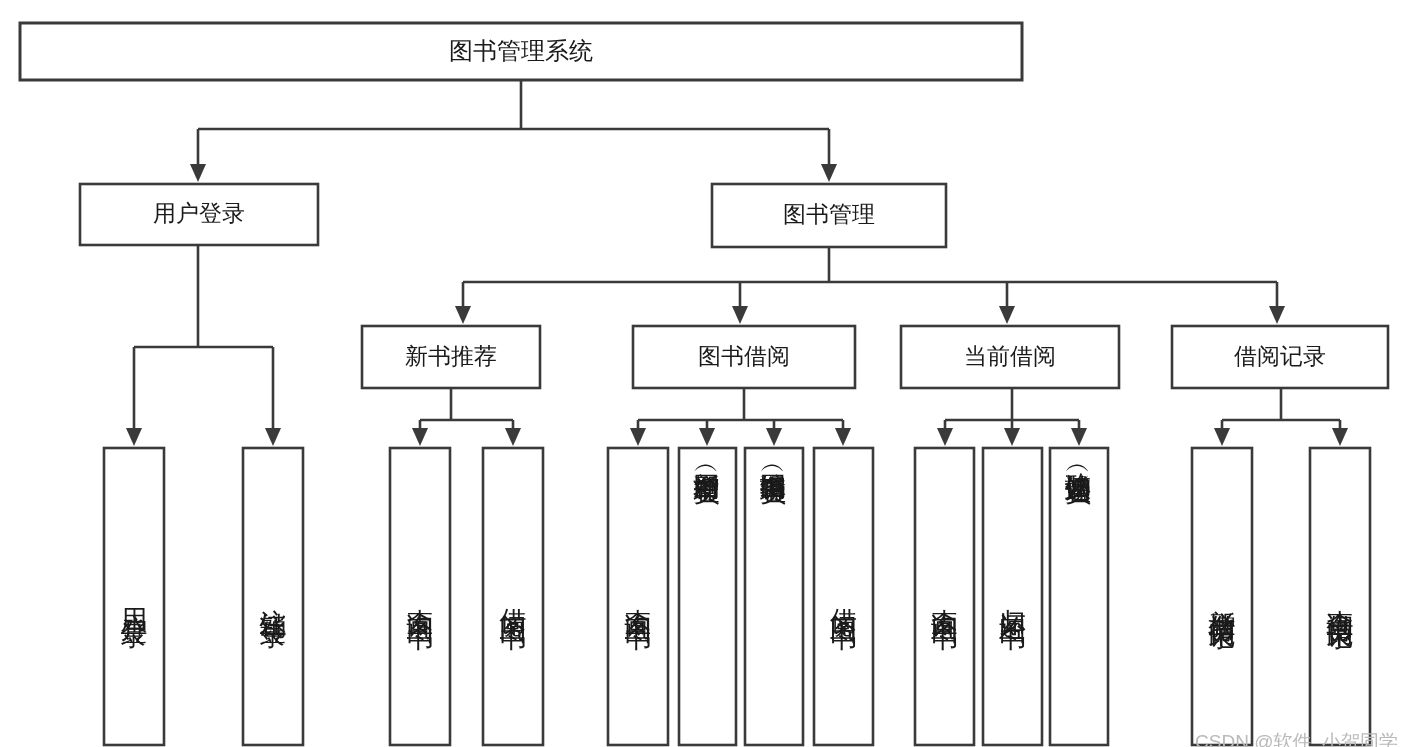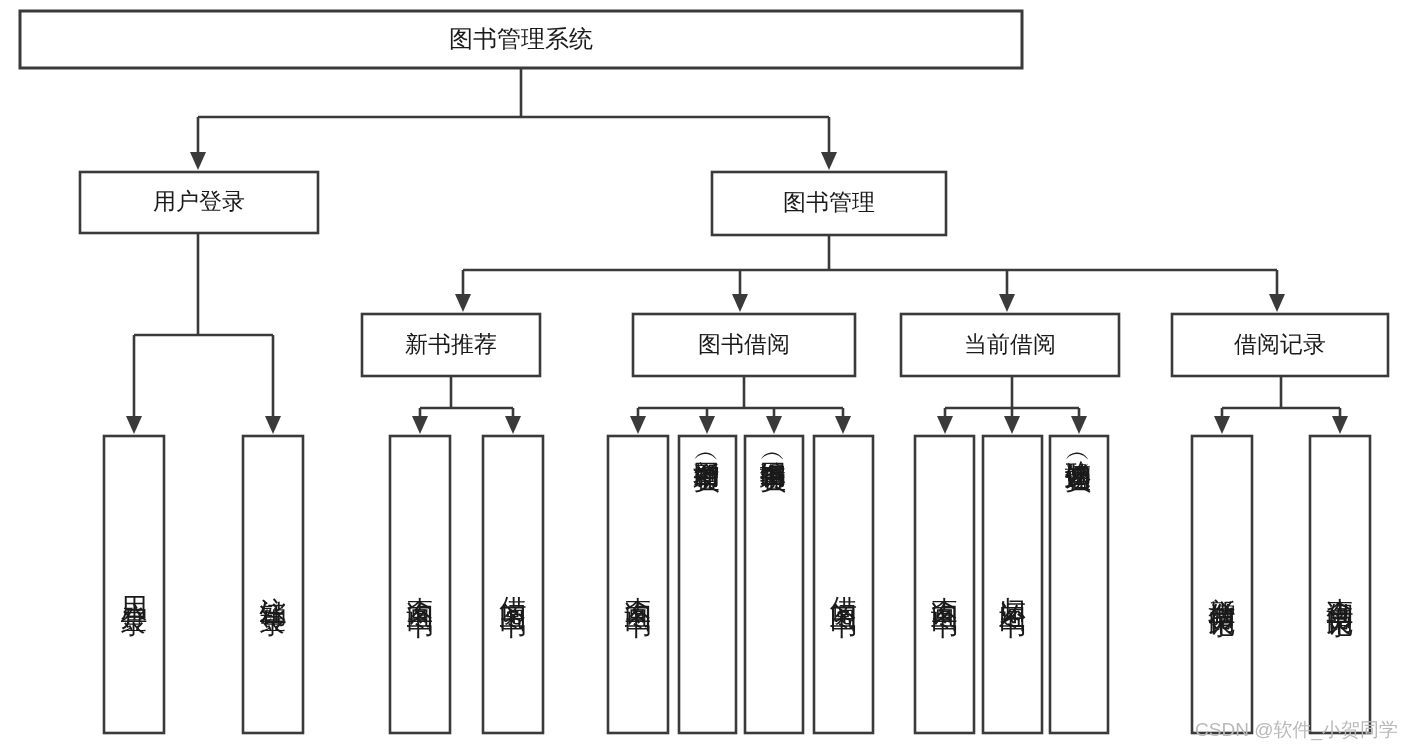--- a/index.html
+++ b/index.html
@@ -9,21 +9,21 @@
   }
   body {
     width: 1405px;
     height: 747px;
     font-family: "Liberation Sans", "DejaVu Sans", sans-serif;
     overflow: hidden;
     position: relative;
   }
   #diagram-root {
     position: absolute;
-    left: 0; top: 0;
+    left: 0; top: 12px;
     width: 1405px;
     height: 630px;
   }
   svg#flowchart {
     display: block;
     width: 1405px;
     height: 747px;
   }
   .node-box {
     fill: #ffffff;

